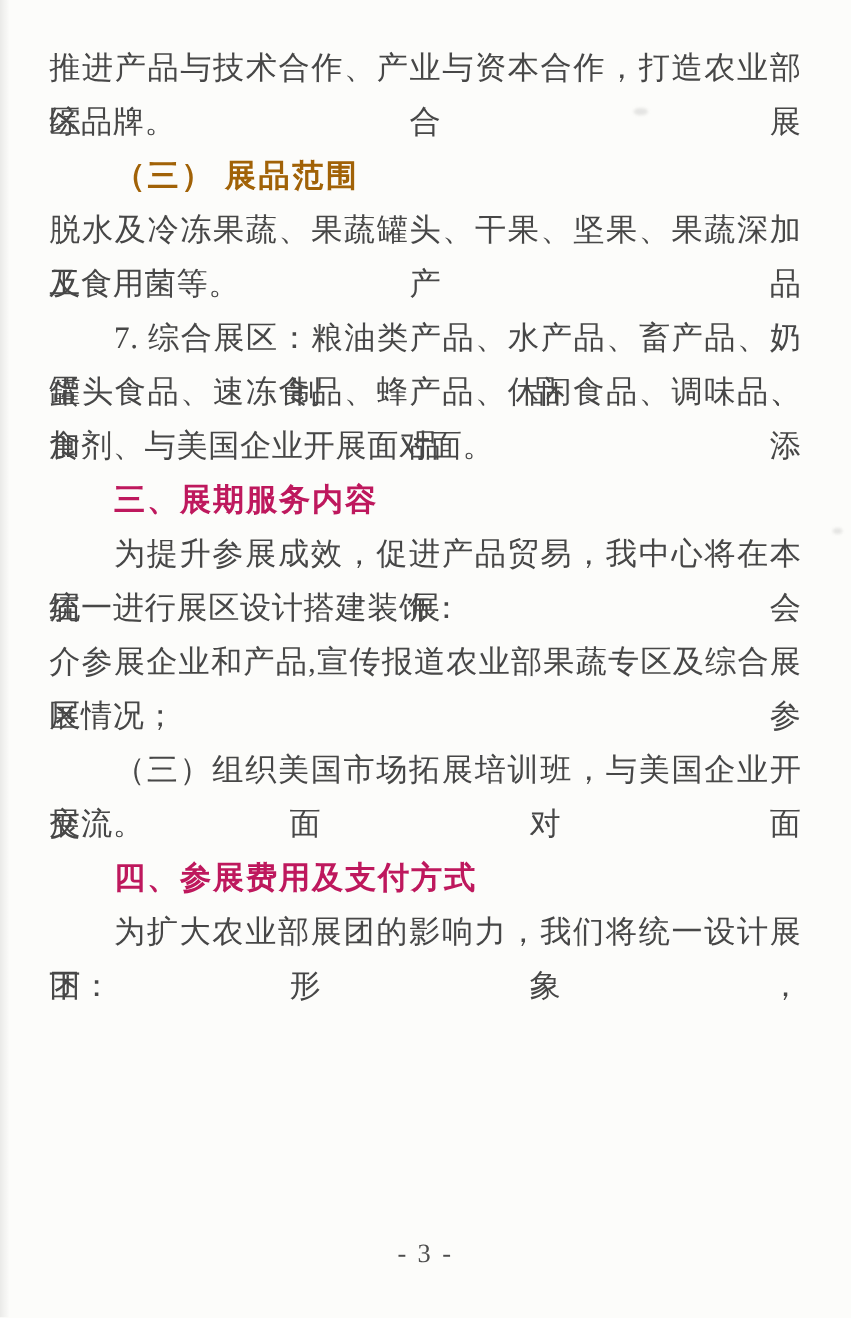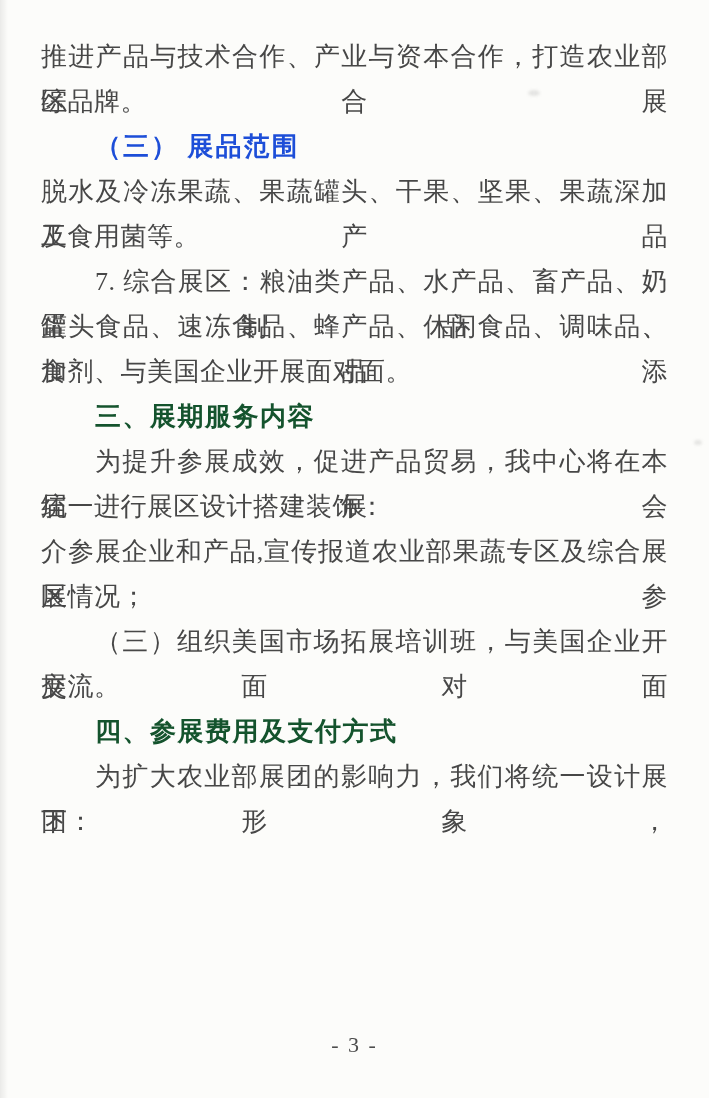--- a/index.html
+++ b/index.html
@@ -40,27 +40,27 @@
   }
   
   .j {
     white-space: normal;
     text-align: justify;
     text-align-last: justify;
   }
   .indent { text-indent: 54px; }
   .h-kai {
     font-weight: 700;
-    color: #1d4ed8;
+    color: #a16207;
     letter-spacing: 2px;
   }
   .h-hei {
     font-family: "Liberation Sans", sans-serif;
     font-weight: 700;
-    color: #14532d;
+    color: #be185d;
     letter-spacing: 1.5px;
   }
   .footer {
     position: absolute;
     top: 1030px;
     left: 0;
     width: 709px;
     text-align: center;
     font-size: 22px;
     line-height: 30px;

